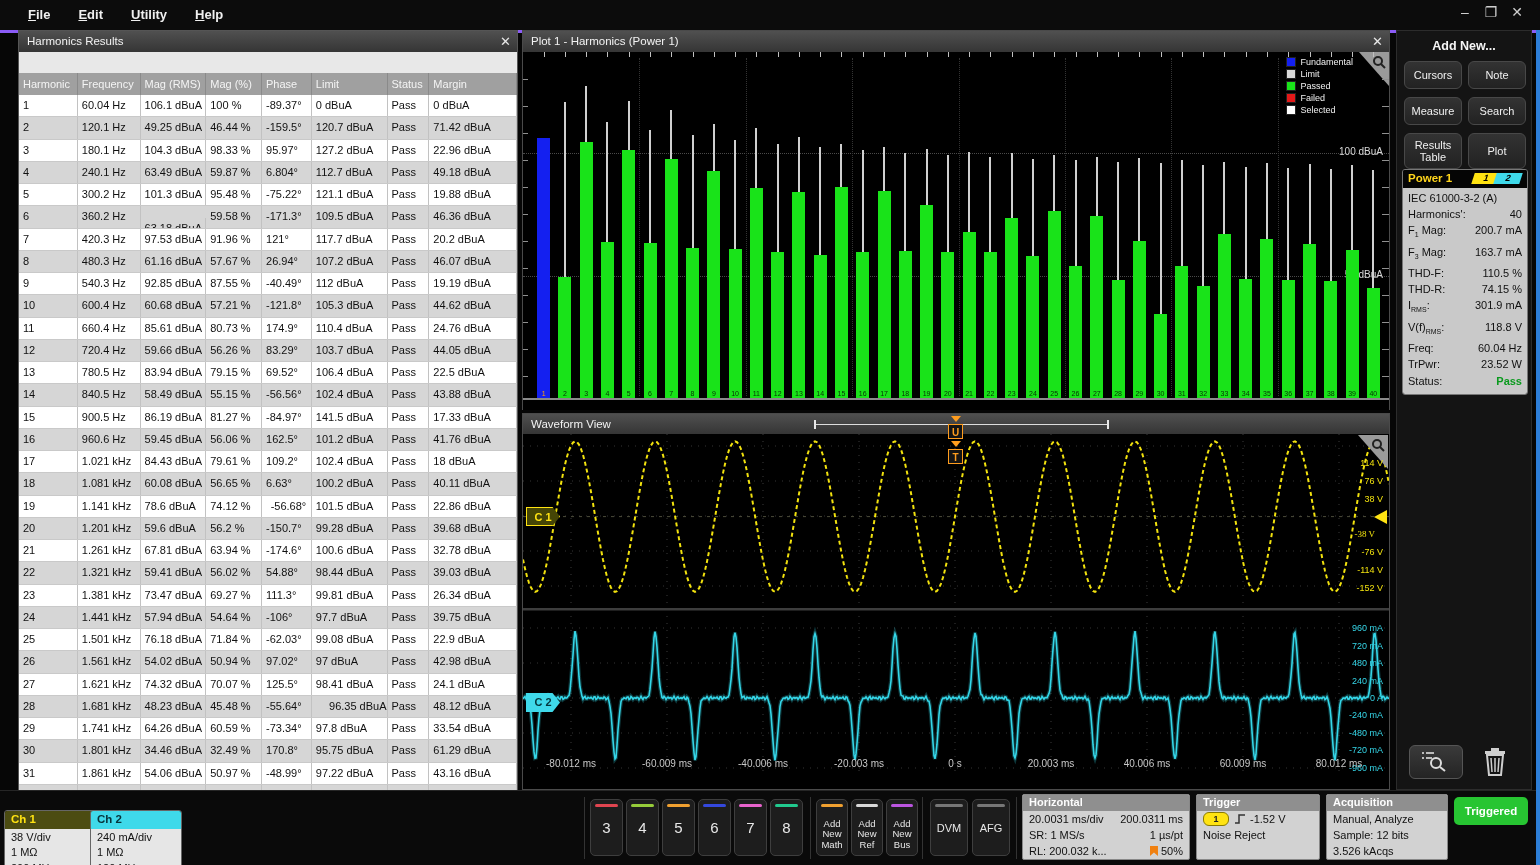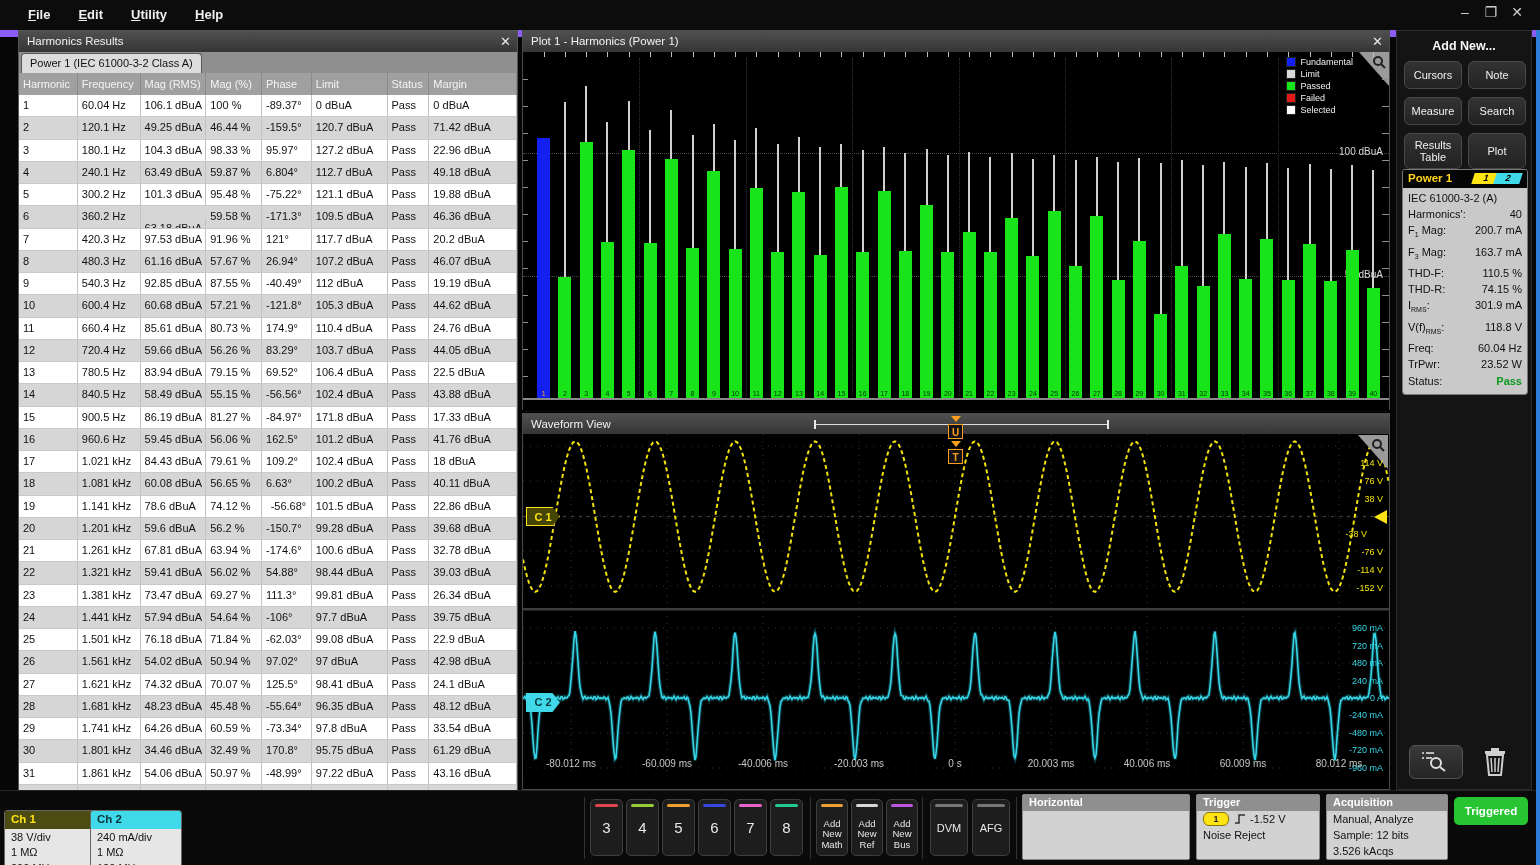--- a/index.html
+++ b/index.html
@@ -1,20 +1,20 @@
 <!DOCTYPE html>
 <html><head>
 <meta charset="utf-8">
 <style>
   html,body{margin:0;padding:0;background:#000;}
   #screen{position:relative;width:1540px;height:865px;background:#060606;overflow:hidden;
           font-family:"Liberation Sans",sans-serif;-webkit-font-smoothing:antialiased;}
   .abs{position:absolute;}
   
-  #menu-bar{left:0;top:0;width:1540px;height:30px;background:#0c0c0c;border-bottom:7px solid #8b5cf6;}
+  #menu-bar{left:0;top:0;width:1540px;height:30px;background:#0c0c0c;border-bottom:3px solid #8b5cf6;}
   .menu-item{display:inline-block;color:#f0f0f0;font-size:13px;font-weight:bold;padding:7px 14px 0 14px;cursor:default;}
   .menu-item u{text-decoration:underline;}
   #win-controls{right:10px;top:4px;color:#cfcfcf;font-size:14px;}
   #win-controls span{display:inline-block;width:26px;text-align:center;}
   
   .panel{background:#000;border:1px solid #4a4a4a;box-sizing:border-box;}
   .titlebar{position:absolute;left:0;top:0;right:0;height:21px;background:linear-gradient(#505050,#353535);
             color:#f2f2f2;font-size:11.5px;line-height:21px;padding-left:8px;box-sizing:border-box;}
   .close-x{position:absolute;right:6px;top:0;color:#e8e8e8;font-size:13px;line-height:21px;cursor:default;}
   
@@ -122,23 +122,20 @@
     <div id="win-controls" class="abs">
       <span>–</span><span>❐</span><span>✕</span>
     </div>
   </div>
 
   <div id="results-panel" class="abs">
     <div class="titlebar">
       <span>Harmonics Results</span>
       <span class="close-x">✕</span>
     </div>
-    <div id="tab-strip">
-      <div id="results-tab">Power 1 (IEC 61000-3-2  Class A)</div>
-    </div>
     <div id="results-header">
         <div class="hcell" style="width: 59px;">Harmonic</div>
         <div class="hcell" style="width: 63px;">Frequency</div>
         <div class="hcell" style="width: 66px;">Mag (RMS)</div>
         <div class="hcell" style="width: 56px;">Mag (%)</div>
         <div class="hcell" style="width: 50px;">Phase</div>
         <div class="hcell" style="width: 76px;">Limit</div>
         <div class="hcell" style="width: 42px;">Status</div>
         <div class="hcell" style="width: 88px;">Margin</div>
       </div>
@@ -282,21 +279,21 @@
           <div class="tcell" style="width: 76px;">102.4 dBuA</div>
           <div class="tcell" style="width: 42px;">Pass</div>
           <div class="tcell" style="width: 88px;">43.88 dBuA</div>
         </div>
         <div class="trow">
           <div class="tcell" style="width: 59px;">15</div>
           <div class="tcell" style="width: 63px;">900.5 Hz</div>
           <div class="tcell" style="width: 66px;">86.19 dBuA</div>
           <div class="tcell" style="width: 56px;">81.27 %</div>
           <div class="tcell" style="width: 50px;">-84.97°</div>
-          <div class="tcell" style="width: 76px;">171.8 dBuA</div>
+          <div class="tcell" style="width: 76px;">141.5 dBuA</div>
           <div class="tcell" style="width: 42px;">Pass</div>
           <div class="tcell" style="width: 88px;">17.33 dBuA</div>
         </div>
         <div class="trow alt">
           <div class="tcell" style="width: 59px;">16</div>
           <div class="tcell" style="width: 63px;">960.6 Hz</div>
           <div class="tcell" style="width: 66px;">59.45 dBuA</div>
           <div class="tcell" style="width: 56px;">56.06 %</div>
           <div class="tcell" style="width: 50px;">162.5°</div>
           <div class="tcell" style="width: 76px;">101.2 dBuA</div>
@@ -412,21 +409,21 @@
           <div class="tcell" style="width: 76px;">98.41 dBuA</div>
           <div class="tcell" style="width: 42px;">Pass</div>
           <div class="tcell" style="width: 88px;">24.1 dBuA</div>
         </div>
         <div class="trow alt">
           <div class="tcell" style="width: 59px;">28</div>
           <div class="tcell" style="width: 63px;">1.681 kHz</div>
           <div class="tcell" style="width: 66px;">48.23 dBuA</div>
           <div class="tcell" style="width: 56px;">45.48 %</div>
           <div class="tcell" style="width: 50px;">-55.64°</div>
-          <div class="tcell" style="width: 76px;">96.35 dBuA</div>
+          <div class="tcell" style="width: 76px; text-align: right;">96.35 dBuA</div>
           <div class="tcell" style="width: 42px;">Pass</div>
           <div class="tcell" style="width: 88px;">48.12 dBuA</div>
         </div>
         <div class="trow">
           <div class="tcell" style="width: 59px;">29</div>
           <div class="tcell" style="width: 63px;">1.741 kHz</div>
           <div class="tcell" style="width: 66px;">64.26 dBuA</div>
           <div class="tcell" style="width: 56px;">60.59 %</div>
           <div class="tcell" style="width: 50px;">-73.34°</div>
           <div class="tcell" style="width: 76px;">97.8 dBuA</div>
@@ -741,21 +738,21 @@
 
     <div class="zoom-corner" style="right:1px;top:21px;">
       <svg width="16" height="16" viewBox="0 0 16 16">
           <circle cx="7" cy="6" r="4" fill="none" stroke="#222" stroke-width="2"></circle>
           <line x1="10" y1="9" x2="14" y2="13" stroke="#222" stroke-width="2"></line>
         </svg>
     </div>
   <div class="wv-scale" style="right: 6px; color: rgb(242, 226, 14); top: 44.02px;">114 V</div>
       <div class="wv-scale" style="right: 6px; color: rgb(242, 226, 14); top: 61.88px;">76 V</div>
       <div class="wv-scale" style="right: 6px; color: rgb(242, 226, 14); top: 79.74px;">38 V</div>
-      <div class="wv-scale" style="right: 22px; color: rgb(242, 226, 14); top: 115.46px;">-38 V</div>
+      <div class="wv-scale" style="right: 14px; color: rgb(242, 226, 14); top: 115.46px; font-family: Liberation Serif, serif;">-38 V</div>
       <div class="wv-scale" style="right: 6px; color: rgb(242, 226, 14); top: 133.32px;">-76 V</div>
       <div class="wv-scale" style="right: 6px; color: rgb(242, 226, 14); top: 151.18px;">-114 V</div>
       <div class="wv-scale" style="right: 6px; color: rgb(242, 226, 14); top: 169.04px;">-152 V</div>
       <div class="wv-scale" style="right: 6px; color: rgb(53, 214, 232); top: 209.016px;">960 mA</div>
       <div class="wv-scale" style="right: 6px; color: rgb(53, 214, 232); top: 226.512px;">720 mA</div>
       <div class="wv-scale" style="right: 6px; color: rgb(53, 214, 232); top: 244.008px;">480 mA</div>
       <div class="wv-scale" style="right: 6px; color: rgb(53, 214, 232); top: 261.504px;">240 mA</div>
       <div class="wv-scale" style="right: 6px; color: rgb(53, 214, 232); top: 279px;">0 A</div>
       <div class="wv-scale" style="right: 6px; color: rgb(53, 214, 232); top: 296.496px;">-240 mA</div>
       <div class="wv-scale" style="right: 6px; color: rgb(53, 214, 232); top: 313.992px;">-480 mA</div>
@@ -865,20 +862,34 @@
     <div class="vsep" style="left:584px;"></div>
     <div id="chan-btns"></div>
     <div class="vsep" style="left:810px;"></div>
     <div id="addnew-btns"></div>
     <div class="vsep" style="left:922px;"></div>
     <div id="util-btns"></div>
     <div class="vsep" style="left:1016px;"></div>
 
     <div class="info-panel" style="left:1022px;width:168px;">
       <div class="info-title">Horizontal</div>
+      <div id="horiz-lines">
+          <div class="info-line">
+            <span>20.0031 ms/div</span>
+            <span>200.0311 ms</span>
+          </div>
+          <div class="info-line">
+            <span>SR: 1 MS/s</span>
+            <span>1 µs/pt</span>
+          </div>
+          <div class="info-line">
+            <span>RL: 200.032 k...</span>
+            <span><span class="bookmark"></span>50%</span>
+          </div>
+        </div>
     </div>
 
     <div class="info-panel" style="left:1196px;width:124px;">
       <div class="info-title">Trigger</div>
       <div class="info-line" style="justify-content:flex-start;">
         <span class="trig-src">1</span>
         <svg width="12" height="12" viewBox="0 0 12 12" style="margin-right:4px;">
             <path d="M1 10 H5 V2 H11" stroke="#333" stroke-width="1.5" fill="none"></path>
           </svg>
         <span>-1.52 V</span>

